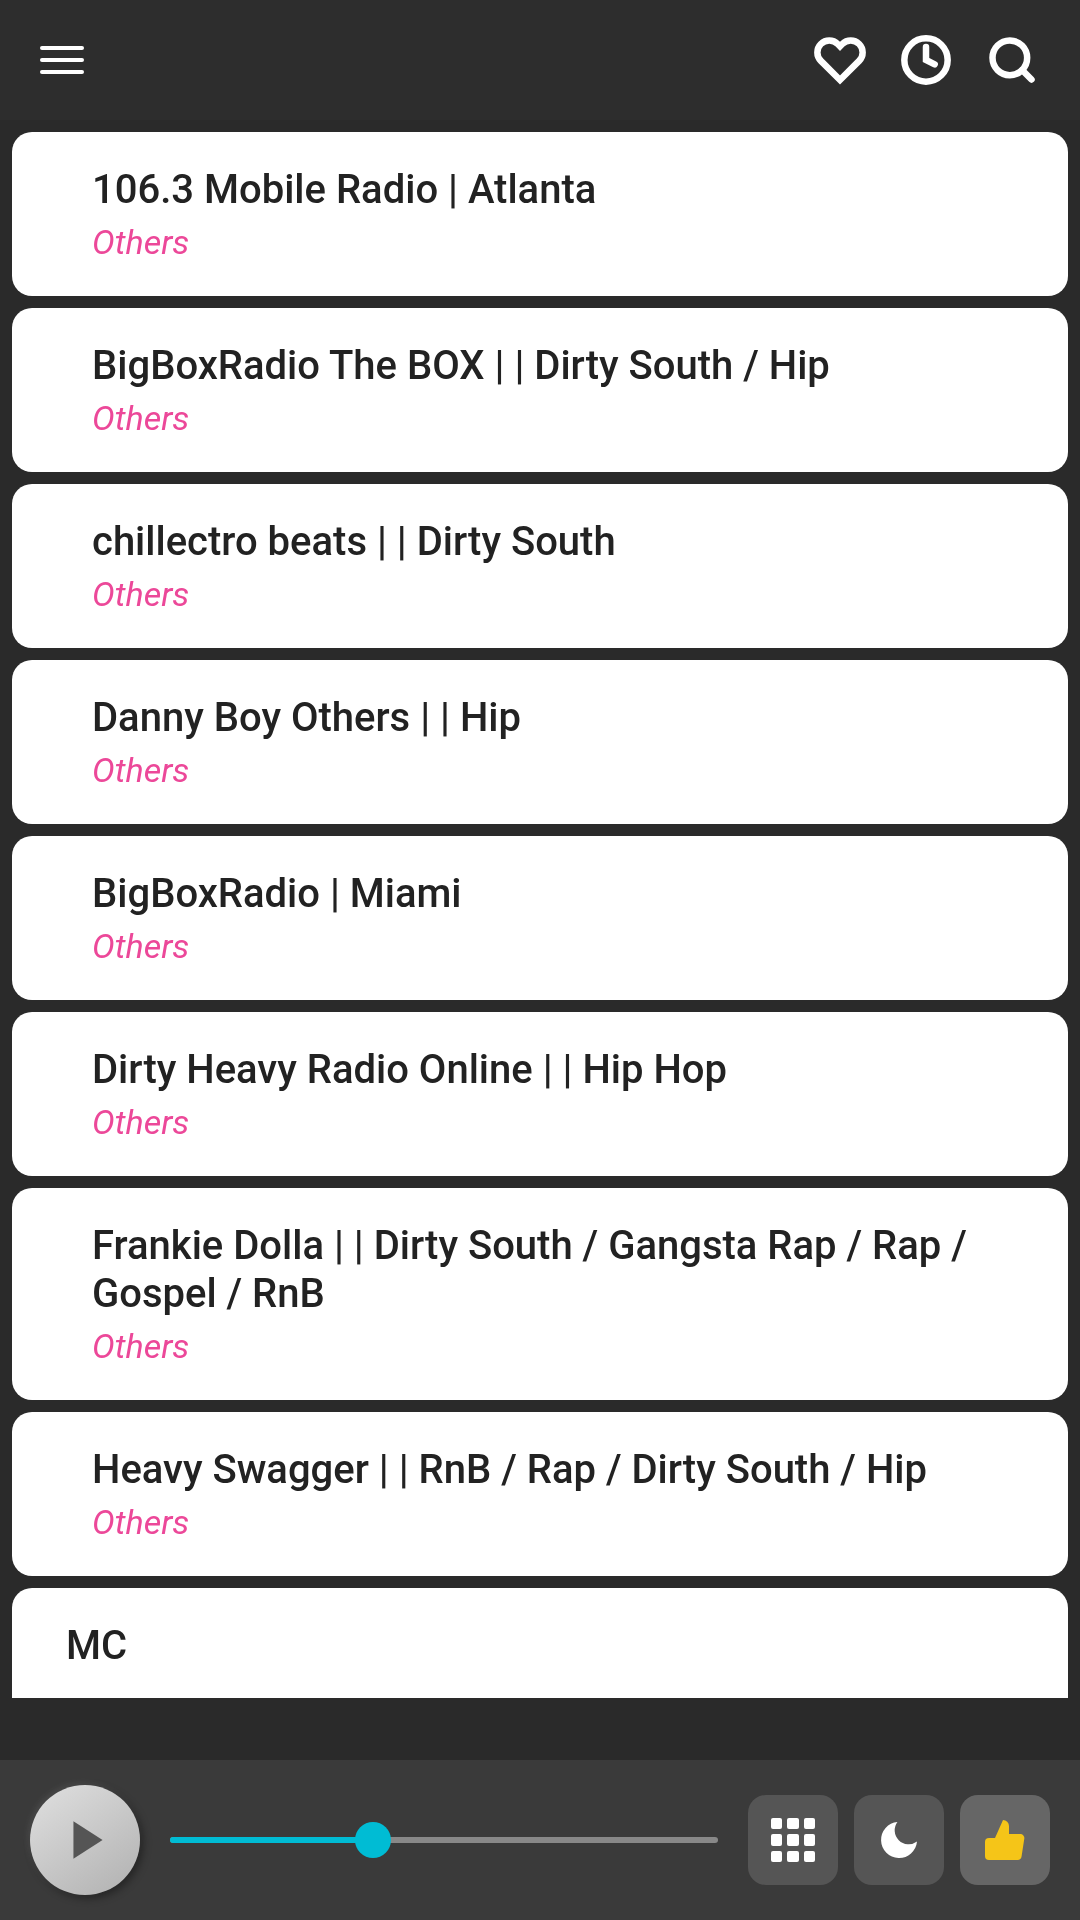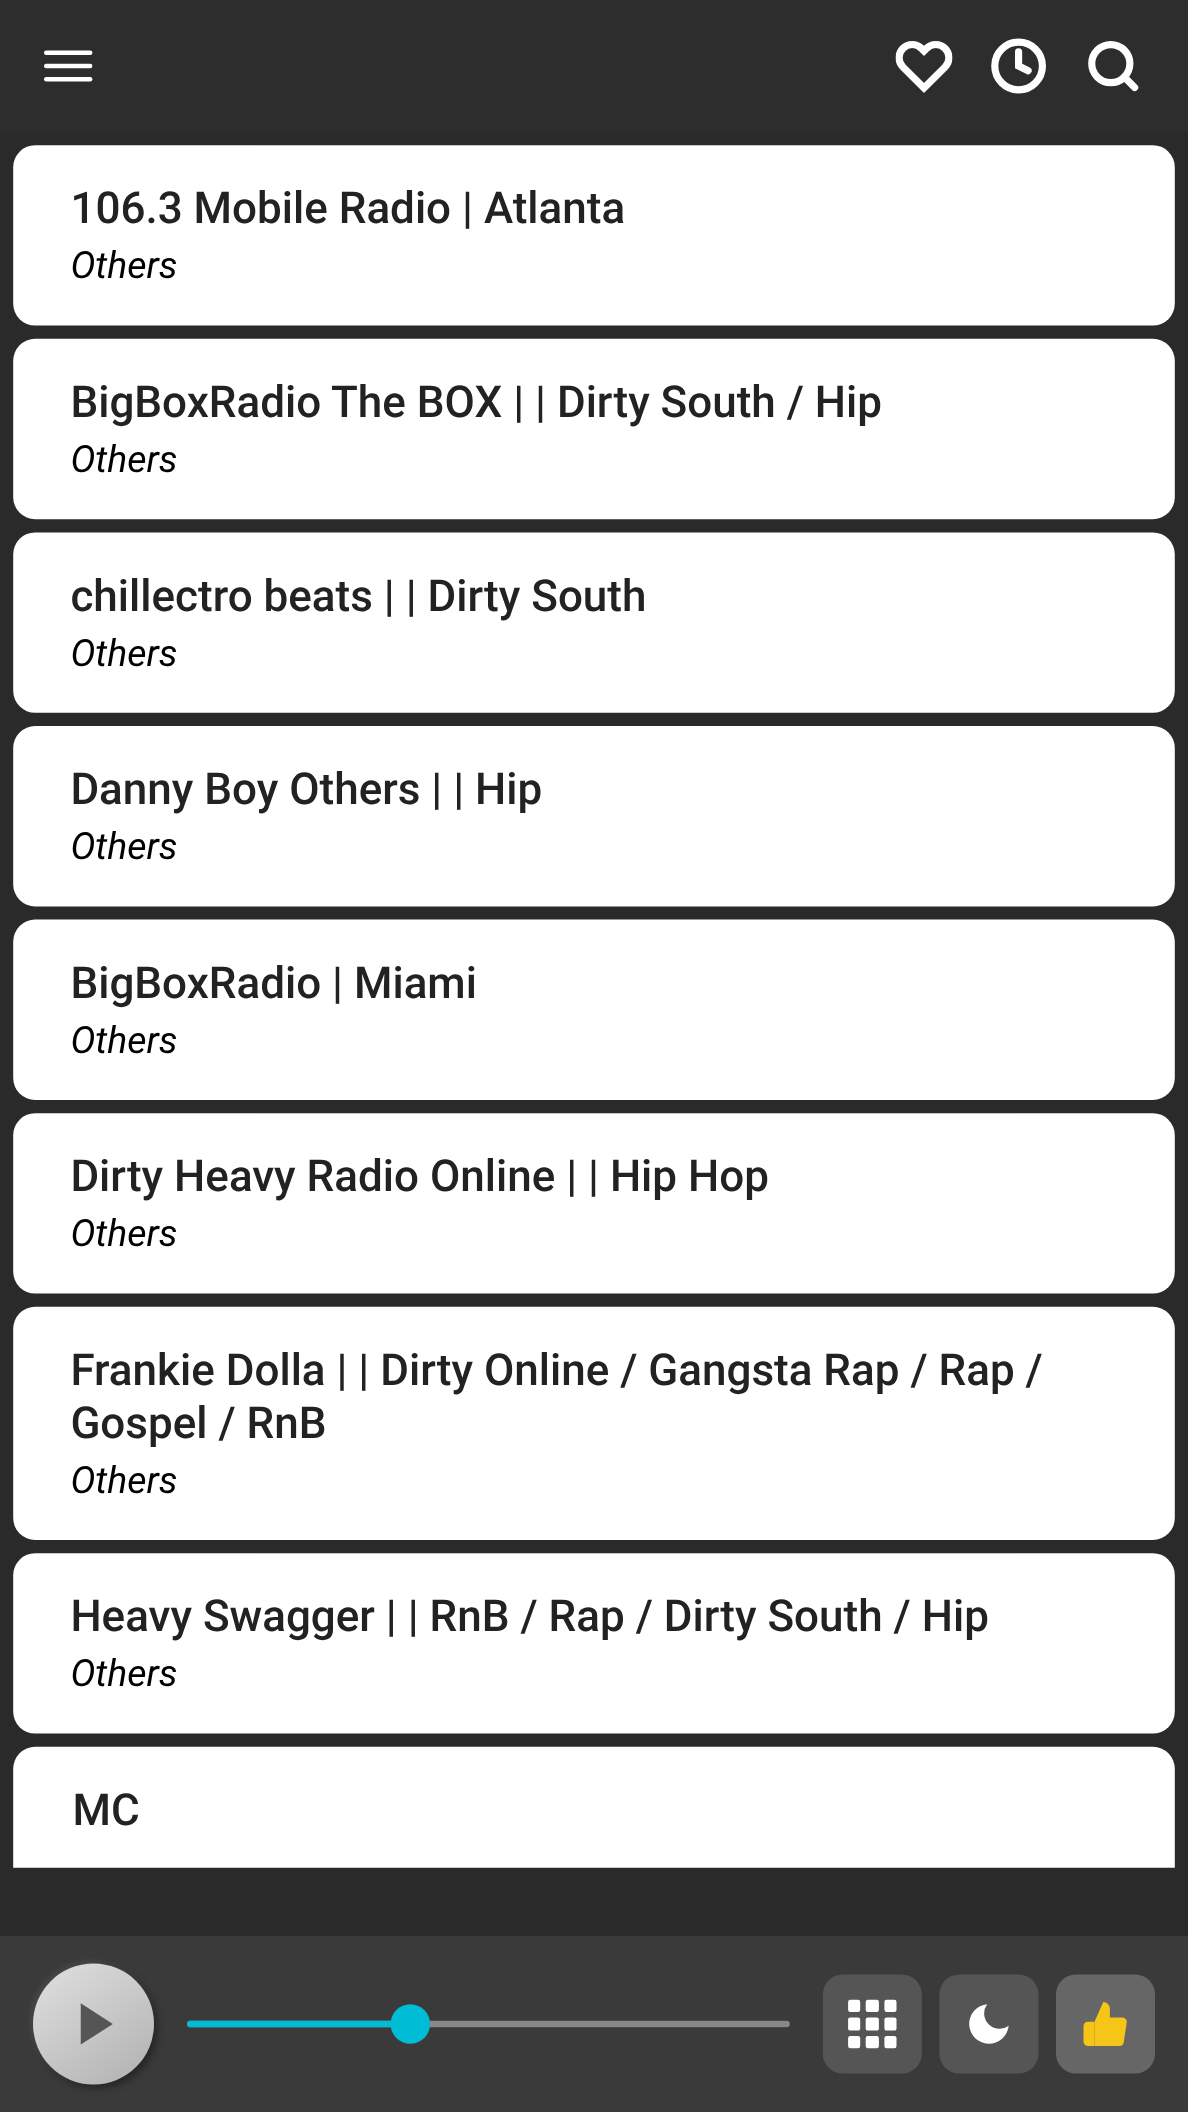--- a/index.html
+++ b/index.html
@@ -77,21 +77,21 @@
       padding: 12px;
       display: flex;
       flex-direction: column;
       gap: 12px;
       overflow: hidden;
     }
 
     .radio-item {
       background: white;
       border-radius: 20px;
-      padding: 34px 52px;
+      padding: 34px 80px;
       display: flex;
       flex-direction: column;
       cursor: pointer;
       flex-shrink: 0;
     }
 
     .radio-item:last-child {
       padding-bottom: 30px;
       overflow: hidden;
     }
@@ -100,21 +100,21 @@
       font-size: 40px;
       font-weight: 500;
       color: #222;
       line-height: 1.2;
       margin-bottom: 8px;
     }
 
     .radio-category {
       font-size: 34px;
       font-style: italic;
-      color: #000000;
+      color: #ec4899;
     }
 
     
     .player-bar {
       background: #3a3a3a;
       height: 160px;
       display: flex;
       align-items: center;
       padding: 0 30px;
       gap: 30px;
@@ -280,21 +280,21 @@
     </div>
     <div class="radio-item">
       <div class="radio-name">BigBoxRadio | Miami</div>
       <div class="radio-category">Others</div>
     </div>
     <div class="radio-item">
       <div class="radio-name">Dirty Heavy Radio Online | | Hip Hop</div>
       <div class="radio-category">Others</div>
     </div>
     <div class="radio-item">
-      <div class="radio-name">Frankie Dolla | | Dirty Online / Gangsta Rap / Rap / Gospel / RnB</div>
+      <div class="radio-name">Frankie Dolla | | Dirty South / Gangsta Rap / Rap / Gospel / RnB</div>
       <div class="radio-category">Others</div>
     </div>
     <div class="radio-item">
       <div class="radio-name">Heavy Swagger | | RnB / Rap / Dirty South / Hip</div>
       <div class="radio-category">Others</div>
     </div>
     <div class="partial-item">
       <div class="radio-name">MC</div>
     </div>
   </div>

